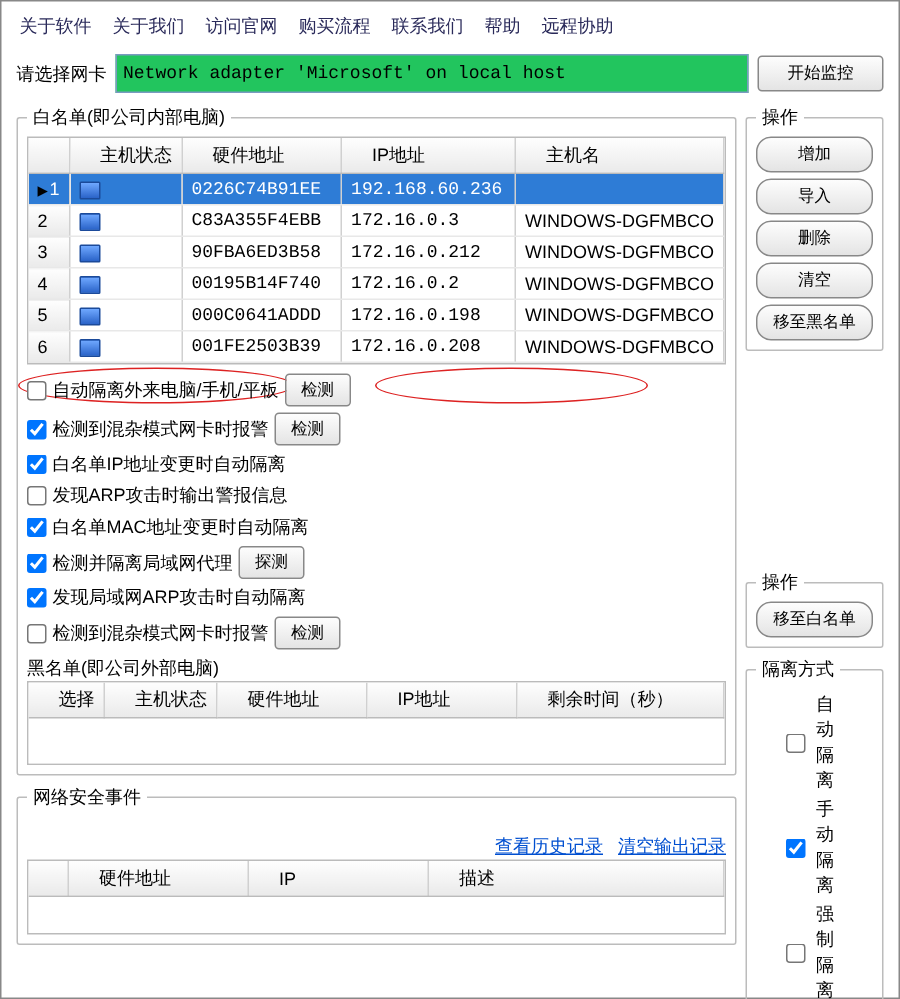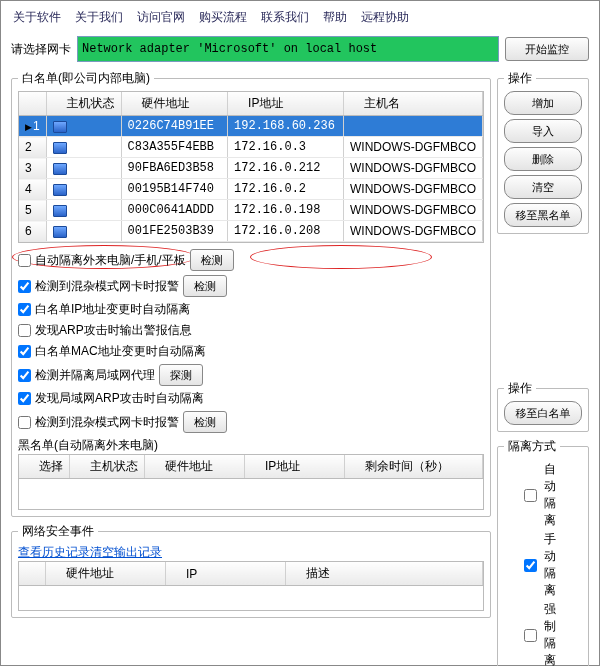--- a/index.html
+++ b/index.html
@@ -91,21 +91,21 @@
     background: linear-gradient(#6fa8ff,#2a63c8);
     border: 1px solid #1b4a9a;
     border-radius: 1px;
     vertical-align: middle;
   }
   .opts { display: grid; grid-template-columns: 1fr; column-gap: 6px; row-gap: 4px; margin-top:6px;}
   .opt { display: flex; align-items: center; gap: 4px; position: relative;}
   .opt input[type=checkbox] { width:13px; height:13px; margin:0;}
   .circle-red { border: 1px solid #d22; border-radius: 50%; position:absolute; pointer-events:none;}
   .linkish { color: #004fd0; text-decoration: underline; cursor: default;}
-  .linkrow { display:flex; margin-top:0;}
+  .linkrow { display:flex; justify-content:flex-end; gap:10px; margin-top:12px;}
   .ck-label { display:flex; align-items:center; gap:4px; margin:2px 16px;}
   .grid-wrap { border:1px solid #bbb; max-height:160px; overflow:hidden;}
   .grid-wrap-short { border:1px solid #bbb; height:56px; overflow:hidden;}
   .grid-wrap-ev { border:1px solid #bbb; height:50px; overflow:hidden;}
   .sel-arrow::before { content:"▶"; font-size:9px; color:#000; margin-right:1px;}
 </style>
 </head>
 <body>
 
 <div class="window">
@@ -224,21 +224,21 @@
             <input type="checkbox" checked="" style="">
             <span>发现局域网ARP攻击时自动隔离</span>
           </div>
           <div class="opt">
             <input type="checkbox" style="">
             <span>检测到混杂模式网卡时报警</span>
             <div class="btn btn-sm">检测</div>
           </div>
         </div>
 
-        <div style="margin-top:4px;">黑名单(自动隔离外来电脑)</div>
+        <div style="margin-top:4px;">黑名单(即公司外部电脑)</div>
         <div class="grid-wrap-short">
           <table class="grid">
             <thead>
                 <tr>
               <th style="width:44px">选择</th>
               <th style="width:60px">主机状态</th>
               <th style="width:100px">硬件地址</th>
               <th style="width:100px">IP地址</th>
               <th>剩余时间（秒）</th>
             </tr>

